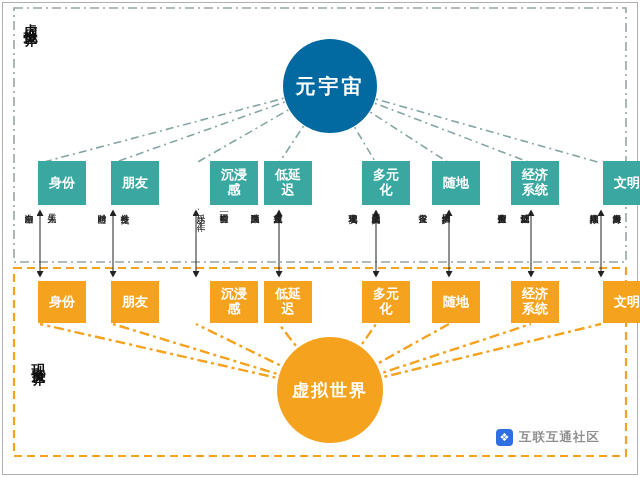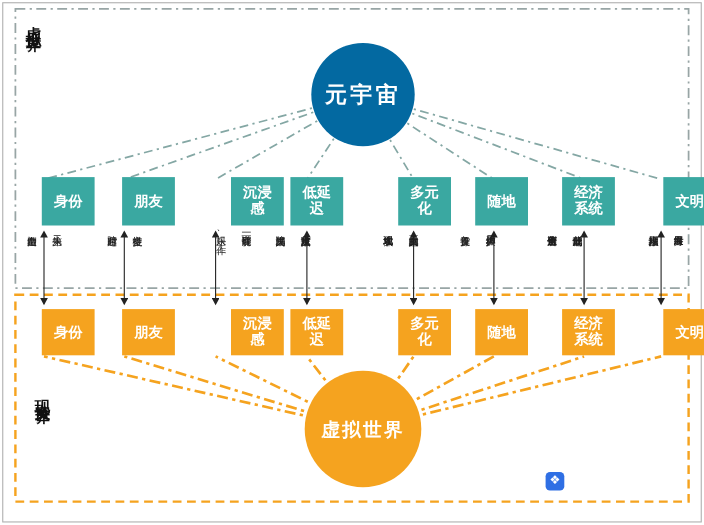--- a/index.html
+++ b/index.html
@@ -166,15 +166,16 @@
     <div class="fbox virtual">文明</div>
     <div class="notes">
       <span class="note left">虚拟秩序规则</span>
       <span class="note right">最终发展方向</span>
     </div>
     <div class="fbox real">文明</div>
   </div>
 
   <div class="watermark">
     <span class="wm-icon">❖</span>
+    <span class="wm-text">互联互通社区</span>
   </div>
 
 </div>
 
 </body></html>

